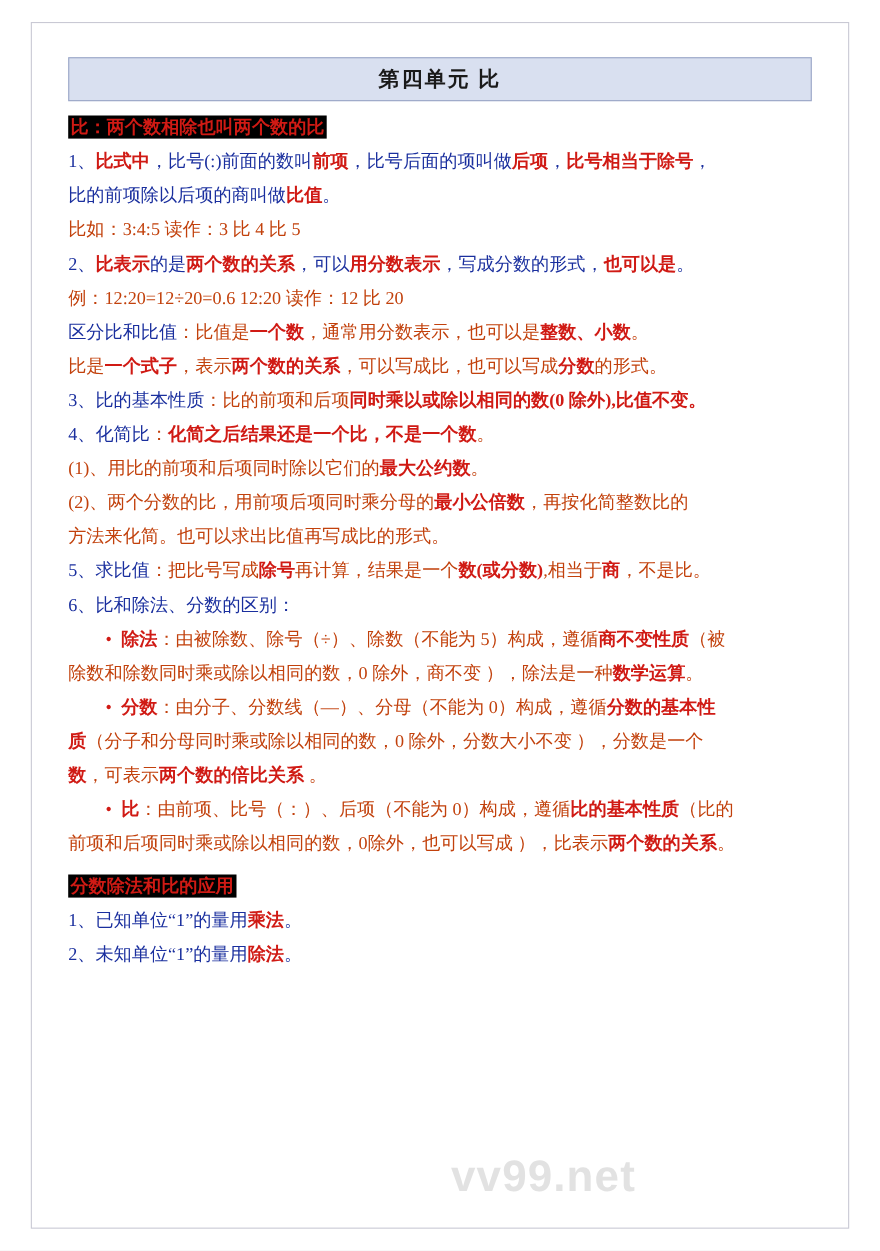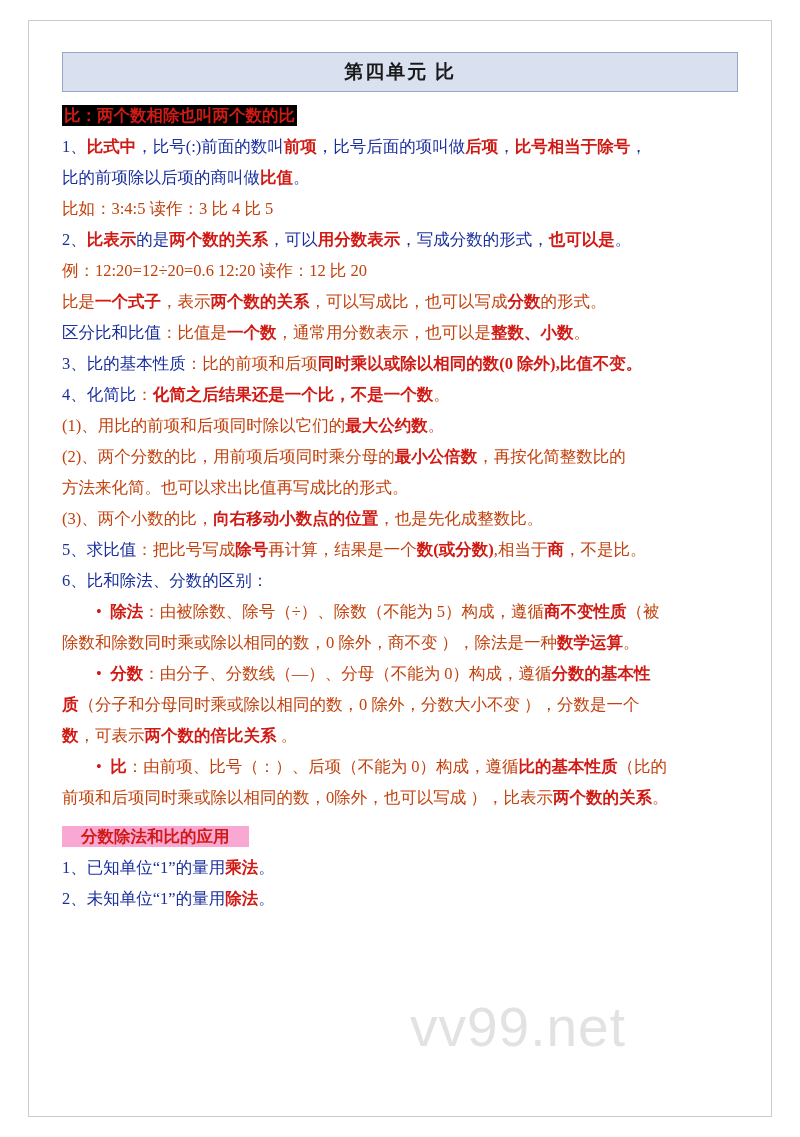--- a/index.html
+++ b/index.html
@@ -61,43 +61,43 @@
     white-space: nowrap;
   }
   .blk { color: #c2410c; }
   .blue { color: #1a2f9e; }
   .red { color: #d01a14; font-weight: bold; }
   .hl-pink {
     background: #000000;
     padding: 1px 2px;
   }
   .hl-yellow {
-    background: #f9a8d4;
-    padding: 1px 19px;
+    background: #000000;
+    padding: 1px 2px;
   }
   .indent2 { padding-left: 34px; }
   .bullet {
     display: inline-block;
     width: 10px;
     color: #d01a14;
   }
   .watermark {
     position: absolute;
     left: 0;
     top: 0;
     width: 800px;
     height: 1137px;
     pointer-events: none;
   }
   .watermark span {
     position: absolute;
     left: 410px;
-    top: 995px;
-    font-size: 55px;
-    font-weight: normal;
+    top: 1048px;
+    font-size: 40px;
+    font-weight: bold;
     color: rgba(160,160,160,0.30);
     font-family: "Liberation Sans", sans-serif;
     letter-spacing: 1px;
   }
 </style>
 </head>
 <body>
 
 <div class="page">
   <div class="sheet"></div>
@@ -110,28 +110,27 @@
     <div class="line">
       <span class="hl-pink red">比：两个数相除也叫两个数的比</span>
     </div>
 
     <div id="sec0-lines">
         <div class="line"><span class="blue">1、</span><span class="red">比式中</span><span class="blue">，比号(:)前面的数叫</span><span class="red">前项</span><span class="blue">，比号后面的项叫做</span><span class="red">后项</span><span class="blue">，</span><span class="red">比号相当于除号</span><span class="blue">，</span></div>
         <div class="line"><span class="blue">比的前项除以后项的商叫做</span><span class="red">比值</span><span class="blue">。</span></div>
         <div class="line"><span class="blk">比如：3:4:5 读作：3 比 4 比 5</span></div>
         <div class="line"><span class="blue">2、</span><span class="red">比表示</span><span class="blue">的是</span><span class="red">两个数的关系</span><span class="blue">，可以</span><span class="red">用分数表示</span><span class="blue">，写成分数的形式，</span><span class="red">也可以是</span><span class="blue">。</span></div>
         <div class="line"><span class="blk">例：12:20=12÷20=0.6        12:20 读作：12 比 20</span></div>
+        <div class="line"><span class="blue">区分比和比值</span><span class="blk">：比值是</span><span class="red">一个数</span><span class="blk">，通常用分数表示，也可以是</span><span class="red">整数、小数</span><span class="blk">。</span></div>
         <div class="line"><span class="blk">比是</span><span class="red">一个式子</span><span class="blk">，表示</span><span class="red">两个数的关系</span><span class="blk">，可以写成比，也可以写成</span><span class="red">分数</span><span class="blk">的形式。</span></div>
-        <div class="line"><span class="blue">区分比和比值</span><span class="blk">：比值是</span><span class="red">一个数</span><span class="blk">，通常用分数表示，也可以是</span><span class="red">整数、小数</span><span class="blk">。</span></div>
         <div class="line"><span class="blue">3、</span><span class="blue">比的基本性质</span><span class="blk">：比的前项和后项</span><span class="red">同时乘以或除以相同的数(0 除外)</span><span class="red">,比值不变。</span></div>
         <div class="line"><span class="blue">4、</span><span class="blue">化简比</span><span class="blk">：</span><span class="red">化简之后结果还是一个比，不是一个数</span><span class="blk">。</span></div>
         <div class="line"><span class="blk">(1)、用比的前项和后项同时除以它们的</span><span class="red">最大公约数</span><span class="blk">。</span></div>
         <div class="line"><span class="blk">(2)、两个分数的比，用前项后项同时乘分母的</span><span class="red">最小公倍数</span><span class="blk">，再按化简整数比的</span></div>
         <div class="line"><span class="blk">方法来化简</span><span class="blk">。也可以求出比值再写成比的形式。</span></div>
-        <div class="line"><span class="blk">(3)、两个小数的比，</span><span class="red">向右移动小数点的位置</span><span class="blk">，也是先化成整数比。</span></div>
         <div class="line"><span class="blue">5、</span><span class="blue">求比值</span><span class="blk">：把比号写成</span><span class="red">除号</span><span class="blk">再计算，结果是一个</span><span class="red">数(或分数)</span><span class="blk">,相当于</span><span class="red">商</span><span class="blk">，不是比。</span></div>
         <div class="line"><span class="blue">6、</span><span class="blue">比和除法、分数的区别：</span></div>
       </div>
     <div id="sec1-bullets">
         <div class="line indent2"><span class="bullet">•</span> <span class="red">除法</span><span class="blk">：由被除数、除号（÷）、除数（不能为 5）构成，遵循</span><span class="red">商不变性质</span><span class="blk">（被</span></div>
         <div class="line"><span class="blk">除数和除数同时乘或除以相同的数，0 除外，商不变 ），除法是一种</span><span class="red">数学运算</span><span class="blk">。</span></div>
         <div class="line indent2"><span class="bullet">•</span> <span class="red">分数</span><span class="blk">：由分子、分数线（—）、分母（不能为 0）构成，遵循</span><span class="red">分数的基本性</span></div>
         <div class="line"><span class="red">质</span><span class="blk">（分子和分母同时乘或除以相同的数，0 除外，分数大小不变 ），分数是一个</span></div>
         <div class="line"><span class="red">数</span><span class="blk">，可表示</span><span class="red">两个数的倍比关系</span><span class="blk"> 。</span></div>
         <div class="line indent2"><span class="bullet">•</span> <span class="red">比</span><span class="blk">：由前项、比号（：）、后项（不能为 0）构成，遵循</span><span class="red">比的基本性质</span><span class="blk">（比的</span></div>

